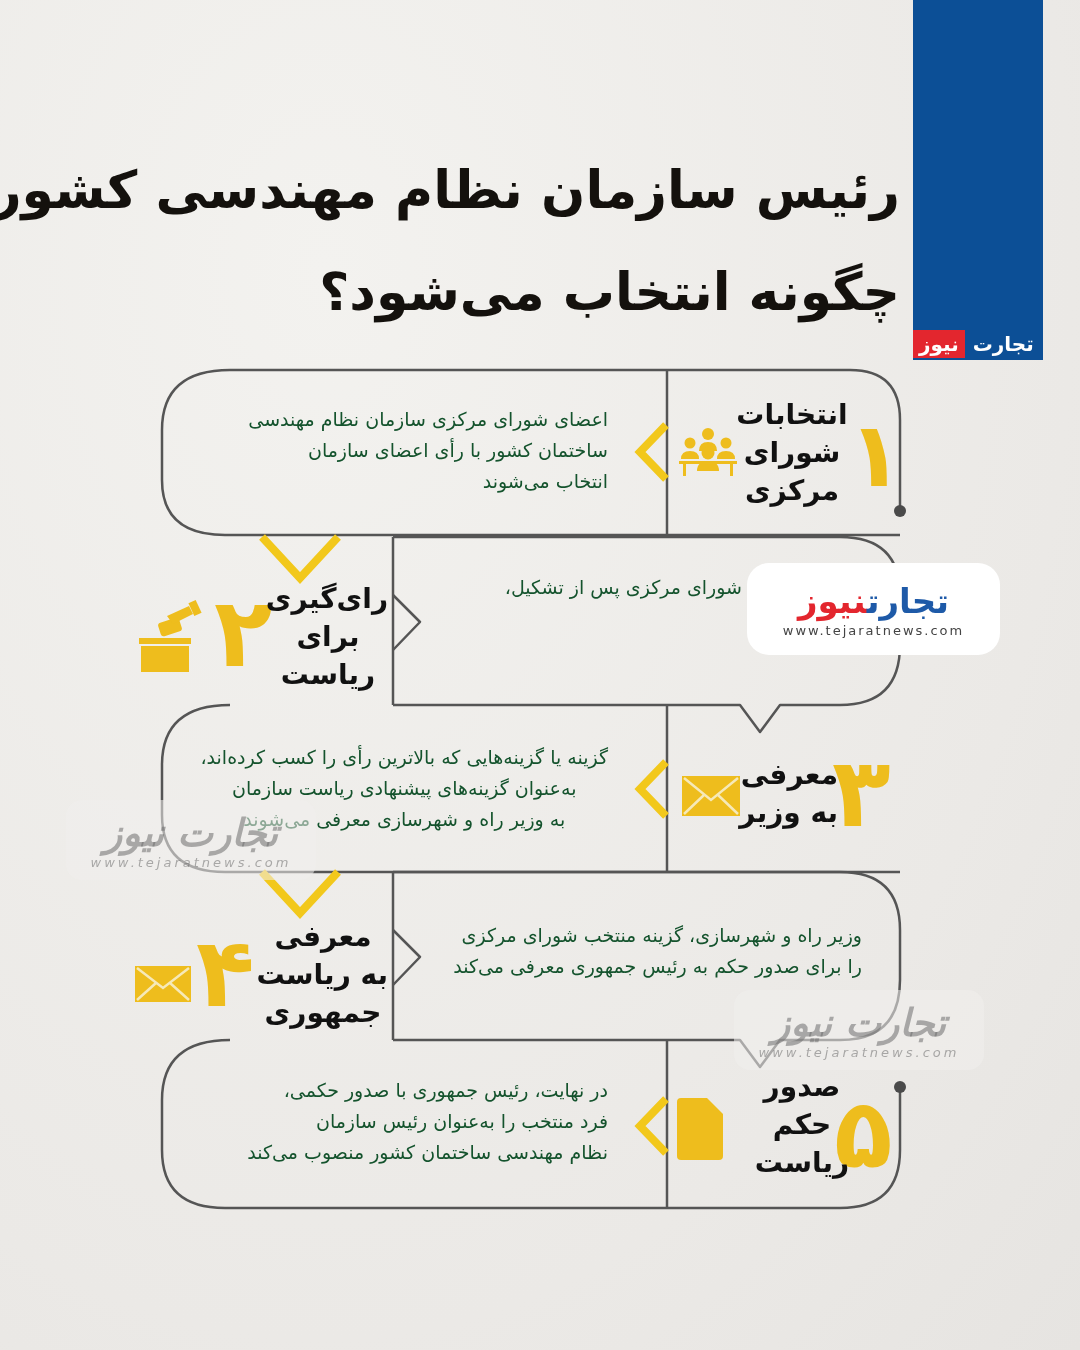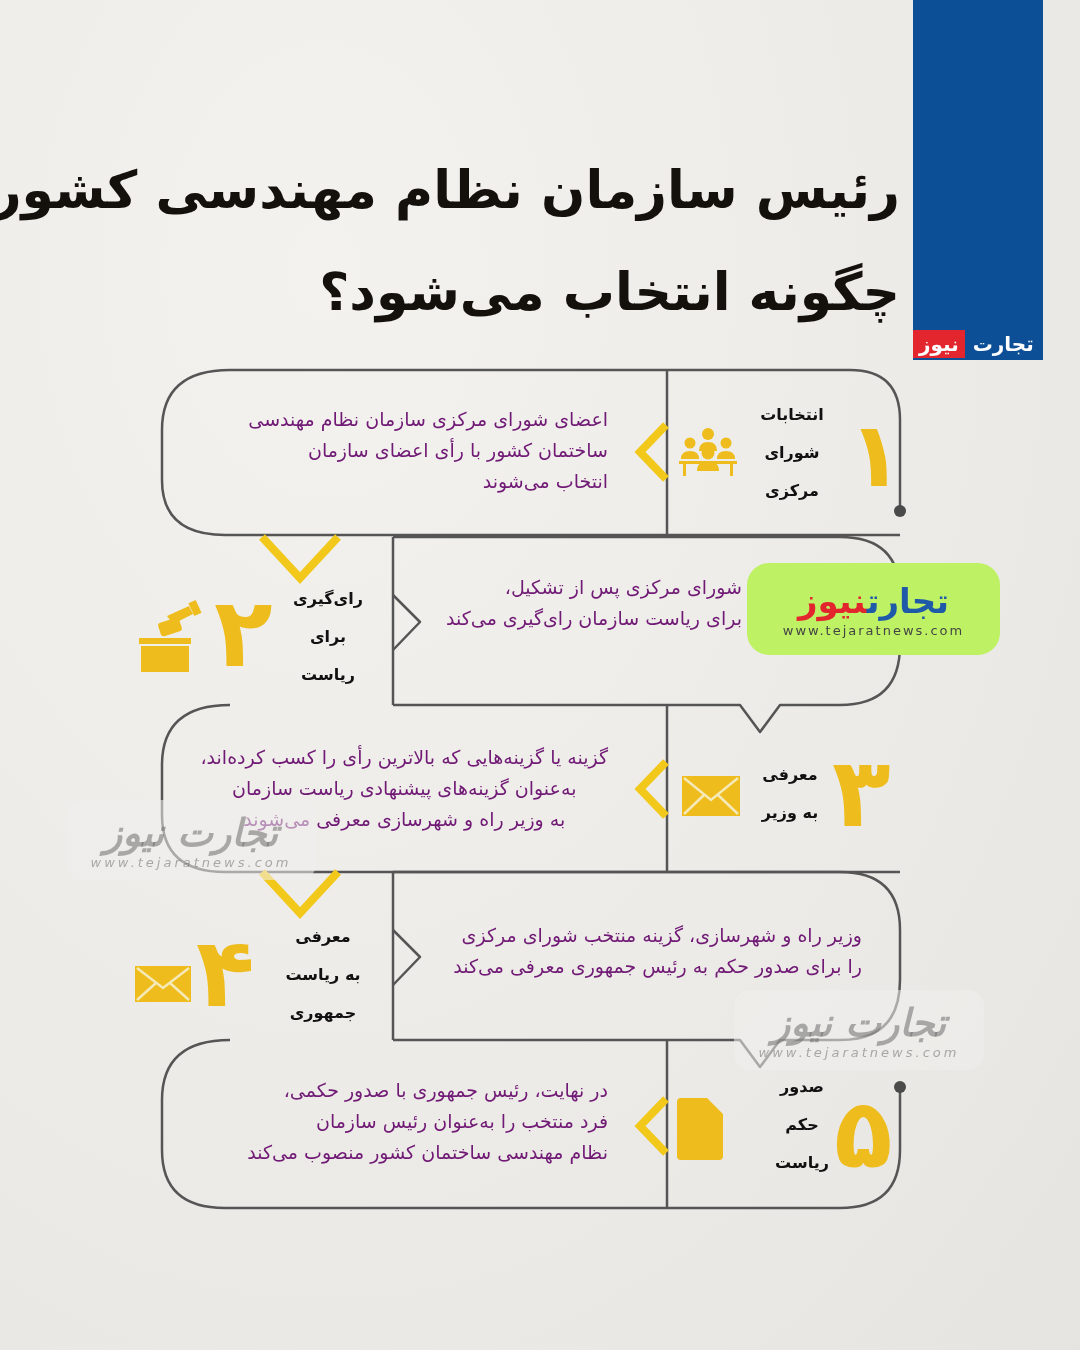--- a/index.html
+++ b/index.html
@@ -13,26 +13,26 @@
     font-weight:bold;font-size:20px;line-height:28px;}
   .brand-mini .red{background:#e3262e;color:#fff;padding:0 6px;}
   .brand-mini .blue{background:#0c4f96;color:#fff;padding:0 8px;}
   .title{position:absolute;right:180px;direction:rtl;font-weight:bold;font-size:52px;
     color:#14110d;white-space:nowrap;letter-spacing:-1px;}
   .title.l1{top:160px;}
   .title.l2{top:262px;}
 
   svg.frame{position:absolute;left:0;top:0;}
 
-  .txt{position:absolute;direction:rtl;text-align:right;font-size:19px;line-height:31px;color:#701a75;white-space:nowrap;}
-  .label{position:absolute;direction:rtl;text-align:center;font-weight:bold;font-size:16px;line-height:38px;color:#111;white-space:nowrap;}
+  .txt{position:absolute;direction:rtl;text-align:right;font-size:19px;line-height:31px;color:#14532d;white-space:nowrap;}
+  .label{position:absolute;direction:rtl;text-align:center;font-weight:bold;font-size:28px;line-height:38px;color:#111;white-space:nowrap;}
   .num{position:absolute;font-weight:bold;color:#eebd1d;font-size:96px;line-height:1;font-family:"DejaVu Sans",sans-serif;}
   .icon{position:absolute;}
 
-  .logo-card{position:absolute;left:747px;top:563px;width:253px;height:92px;background:#bef264;border-radius:22px;
+  .logo-card{position:absolute;left:747px;top:563px;width:253px;height:92px;background:#ffffff;border-radius:22px;
     display:flex;flex-direction:column;align-items:center;justify-content:center;}
   .logo-card .logo-fa{direction:rtl;font-weight:bold;font-size:34px;line-height:40px;white-space:nowrap;}
   .logo-card .logo-fa .b{color:#1e5aa8;}
   .logo-card .logo-fa .r{color:#e3262e;}
   .logo-card .logo-url{direction:ltr;font-size:13px;letter-spacing:2px;color:#444;margin-top:2px;}
 
   .wm{position:absolute;background:rgba(240,239,236,0.55);border-radius:16px;display:flex;flex-direction:column;
     align-items:center;justify-content:center;color:rgba(110,110,110,0.55);font-style:italic;}
   .wm .wm-fa{direction:rtl;font-weight:bold;font-size:38px;line-height:44px;white-space:nowrap;}
   .wm .wm-url{direction:ltr;font-size:13px;letter-spacing:3px;}
@@ -123,21 +123,20 @@
     <rect x="4" y="48" width="48" height="26"></rect>
   </g>
 </svg>
 <div class="label" style="left:268px;top:580px;width:120px;">
   <div>رای‌گیری</div>
   <div>برای</div>
   <div>ریاست</div>
 </div>
 <div class="txt" style="right:338px;top:572px;">
   <div>شورای مرکزی پس از تشکیل،</div>
-  <div>برای ریاست سازمان رای‌گیری می‌کند</div>
 </div>
 
 <div class="logo-card">
   <div class="logo-fa">
     <span class="b">تجارت</span><span class="r">نیوز</span>
   </div>
   <div class="logo-url">www.tejaratnews.com</div>
 </div>
 
 <div class="num" style="left:832px;top:745px;">۳</div>

